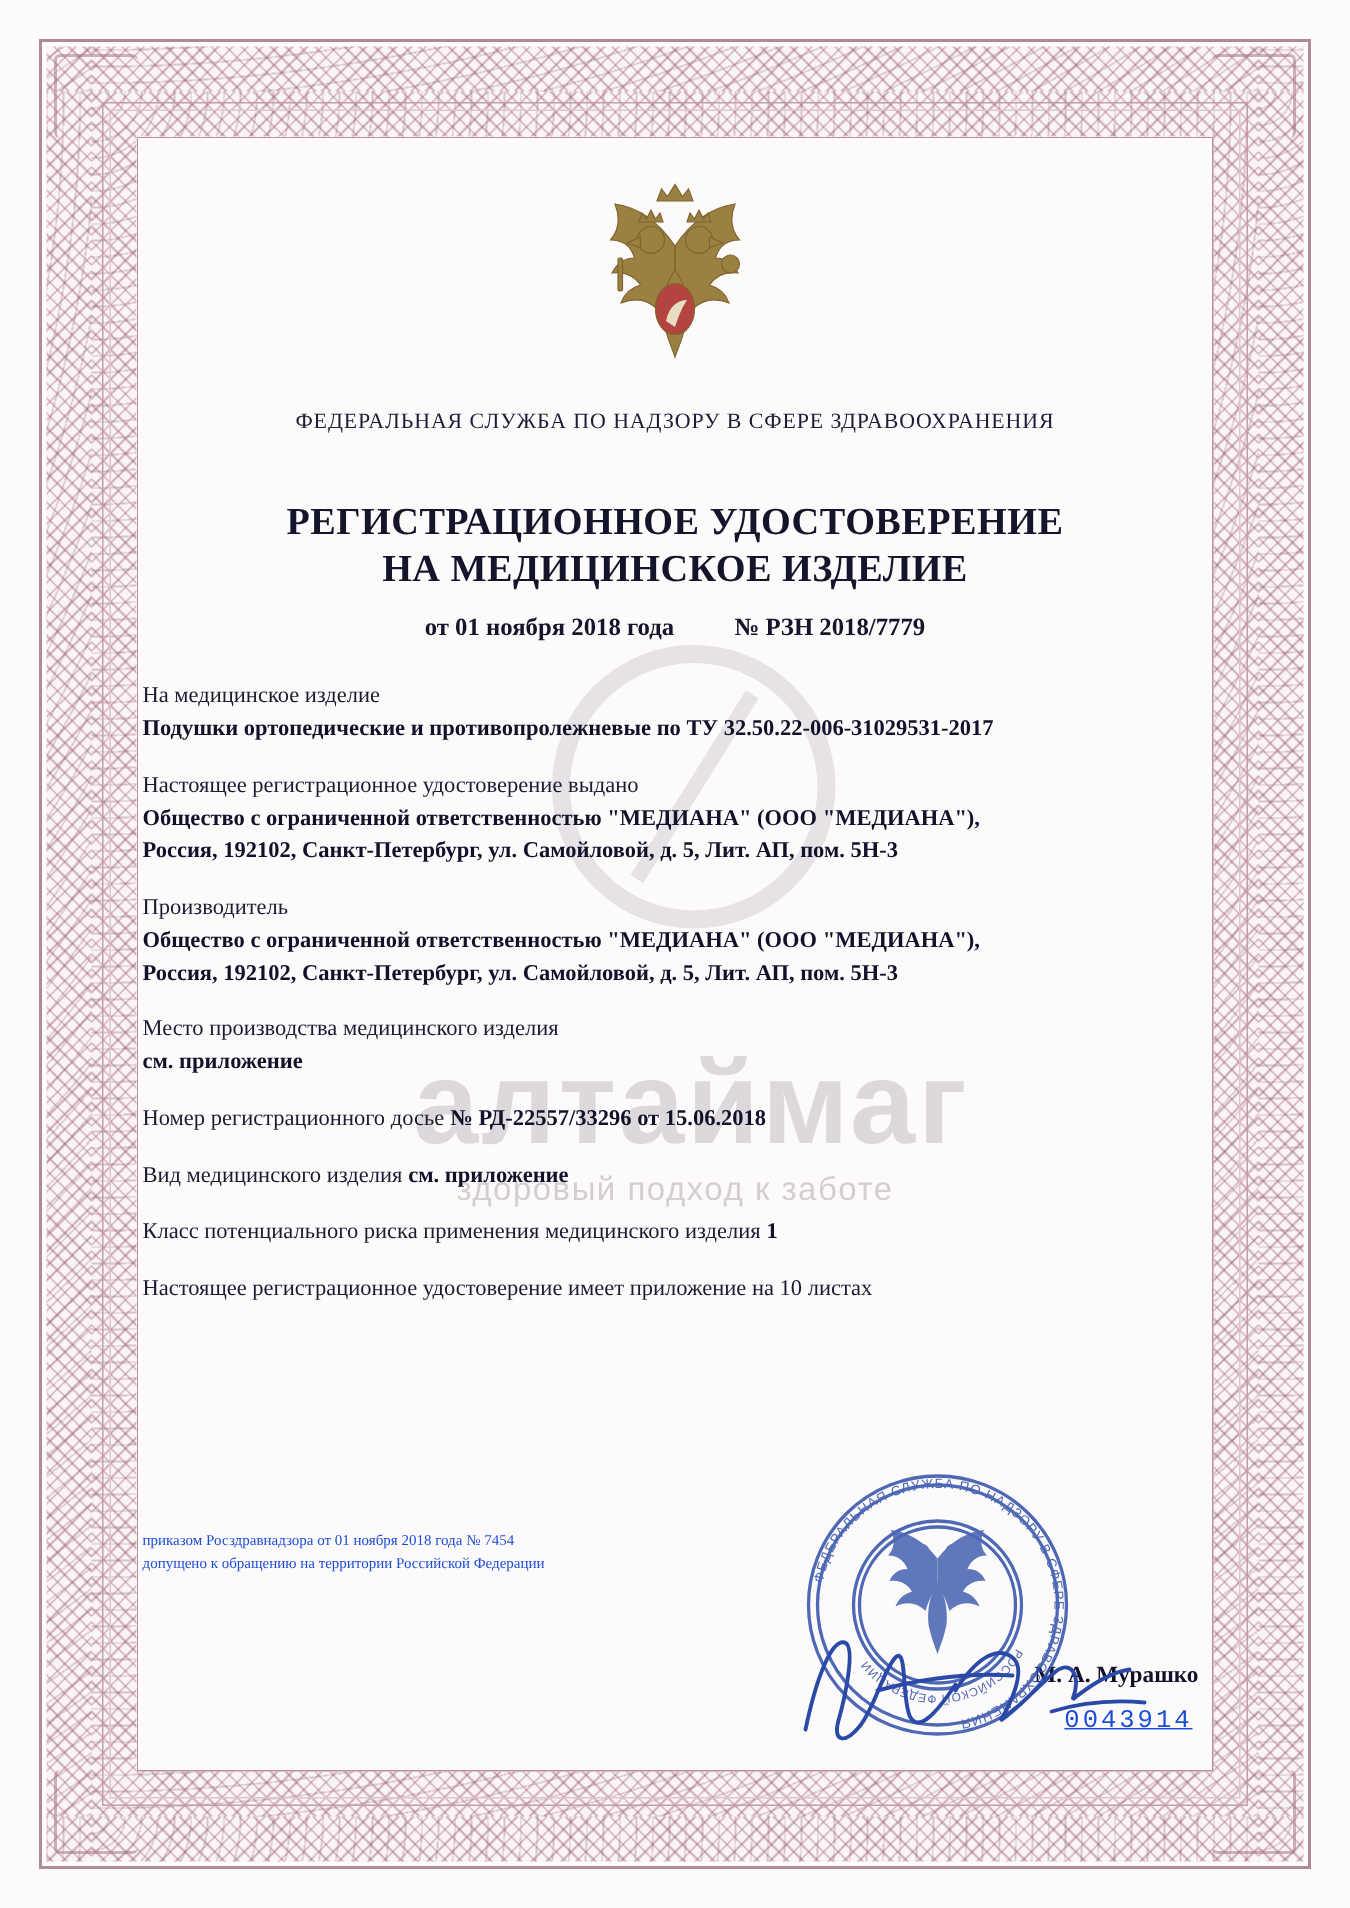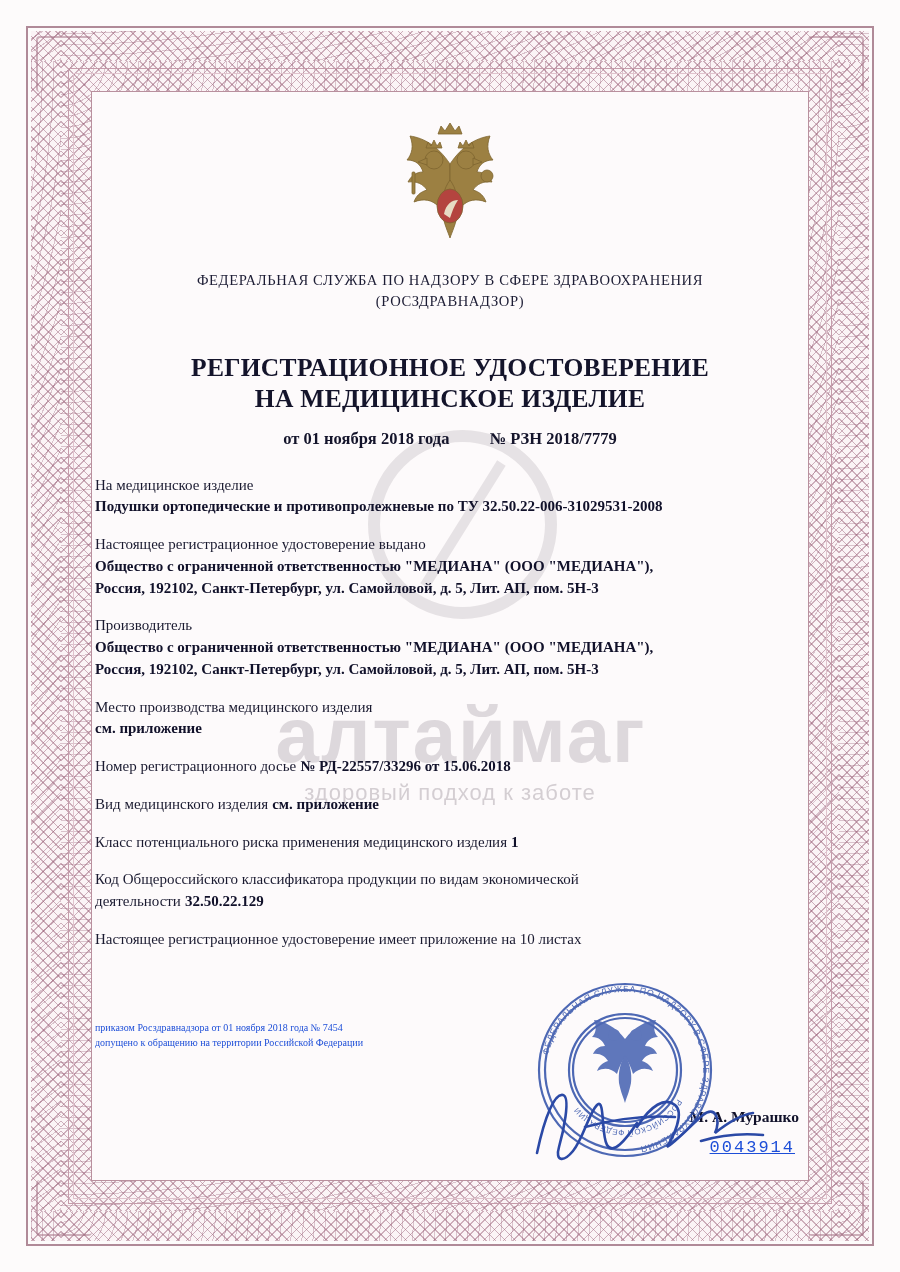--- a/index.html
+++ b/index.html
@@ -285,38 +285,37 @@
           <circle cx="93" cy="56" r="6"></circle>
 
           <ellipse cx="56" cy="86" rx="13" ry="17" fill="#b4443f" stroke="#7d6430"></ellipse>
           <path d="M50 94 C52 84 58 80 64 80 C60 86 58 92 56 98 Z" fill="#e7dcc4" stroke="none"></path>
         </g>
       </svg>
     </div>
 
     <div class="agency">
       <span>ФЕДЕРАЛЬНАЯ СЛУЖБА ПО НАДЗОРУ В СФЕРЕ ЗДРАВООХРАНЕНИЯ</span>
-      <span class="sub">(РОСЗДРАВНАДЗОР)</span>
     </div>
 
     <div class="doc-title">
       <span>РЕГИСТРАЦИОННОЕ УДОСТОВЕРЕНИЕ</span>
       <span class="l2">НА МЕДИЦИНСКОЕ ИЗДЕЛИЕ</span>
     </div>
 
     <div class="doc-meta">
       <span>от  01 ноября 2018 года</span>
       <span class="num">№  РЗН 2018/7779</span>
     </div>
 
     <div class="fields">
 
       <div class="field">
         <div class="lbl">На медицинское изделие</div>
-        <div class="val">Подушки ортопедические и противопролежневые по ТУ 32.50.22-006-31029531-2008</div>
+        <div class="val">Подушки ортопедические и противопролежневые по ТУ 32.50.22-006-31029531-2017</div>
       </div>
 
       <div class="field">
         <div class="lbl">Настоящее регистрационное удостоверение выдано</div>
         <div class="val">Общество с ограниченной ответственностью "МЕДИАНА" (ООО "МЕДИАНА"),</div>
         <div class="val">Россия, 192102, Санкт-Петербург, ул. Самойловой, д. 5, Лит. АП, пом. 5Н-3</div>
       </div>
 
       <div class="field">
         <div class="lbl">Производитель</div>
@@ -337,27 +336,20 @@
       <div class="field inline">
         <span class="lbl">Вид медицинского изделия</span>
         <span class="val">см. приложение</span>
       </div>
 
       <div class="field inline">
         <span class="lbl">Класс потенциального риска применения медицинского изделия</span>
         <span class="val">1</span>
       </div>
 
-      <div class="field">
-        <div class="lbl">Код Общероссийского классификатора продукции по видам экономической</div>
-        <div>
-          <span class="lbl">деятельности</span>
-          <span class="val">32.50.22.129</span>
-        </div>
-      </div>
 
       <div class="field">
         <div class="lbl">Настоящее регистрационное удостоверение имеет приложение на 10 листах</div>
       </div>
 
     </div>
   </div>
 
   <div class="footer">
     <div class="order-line">приказом Росздравнадзора от 01 ноября 2018 года № 7454</div>

